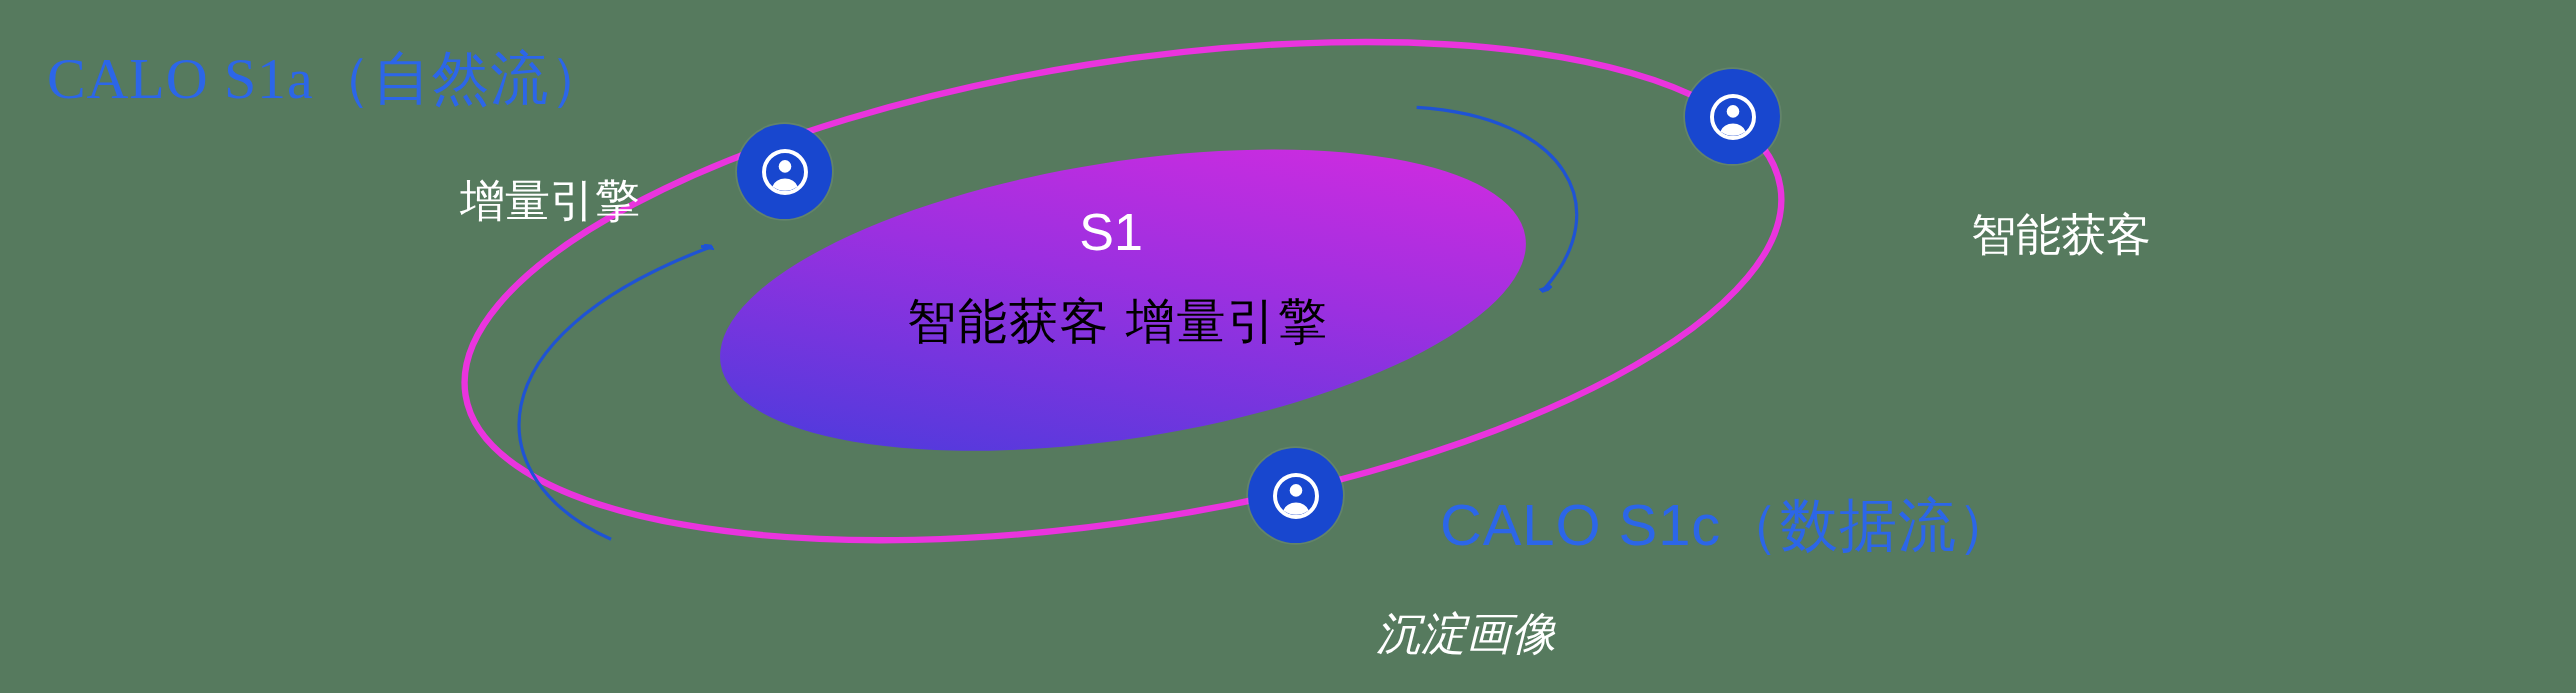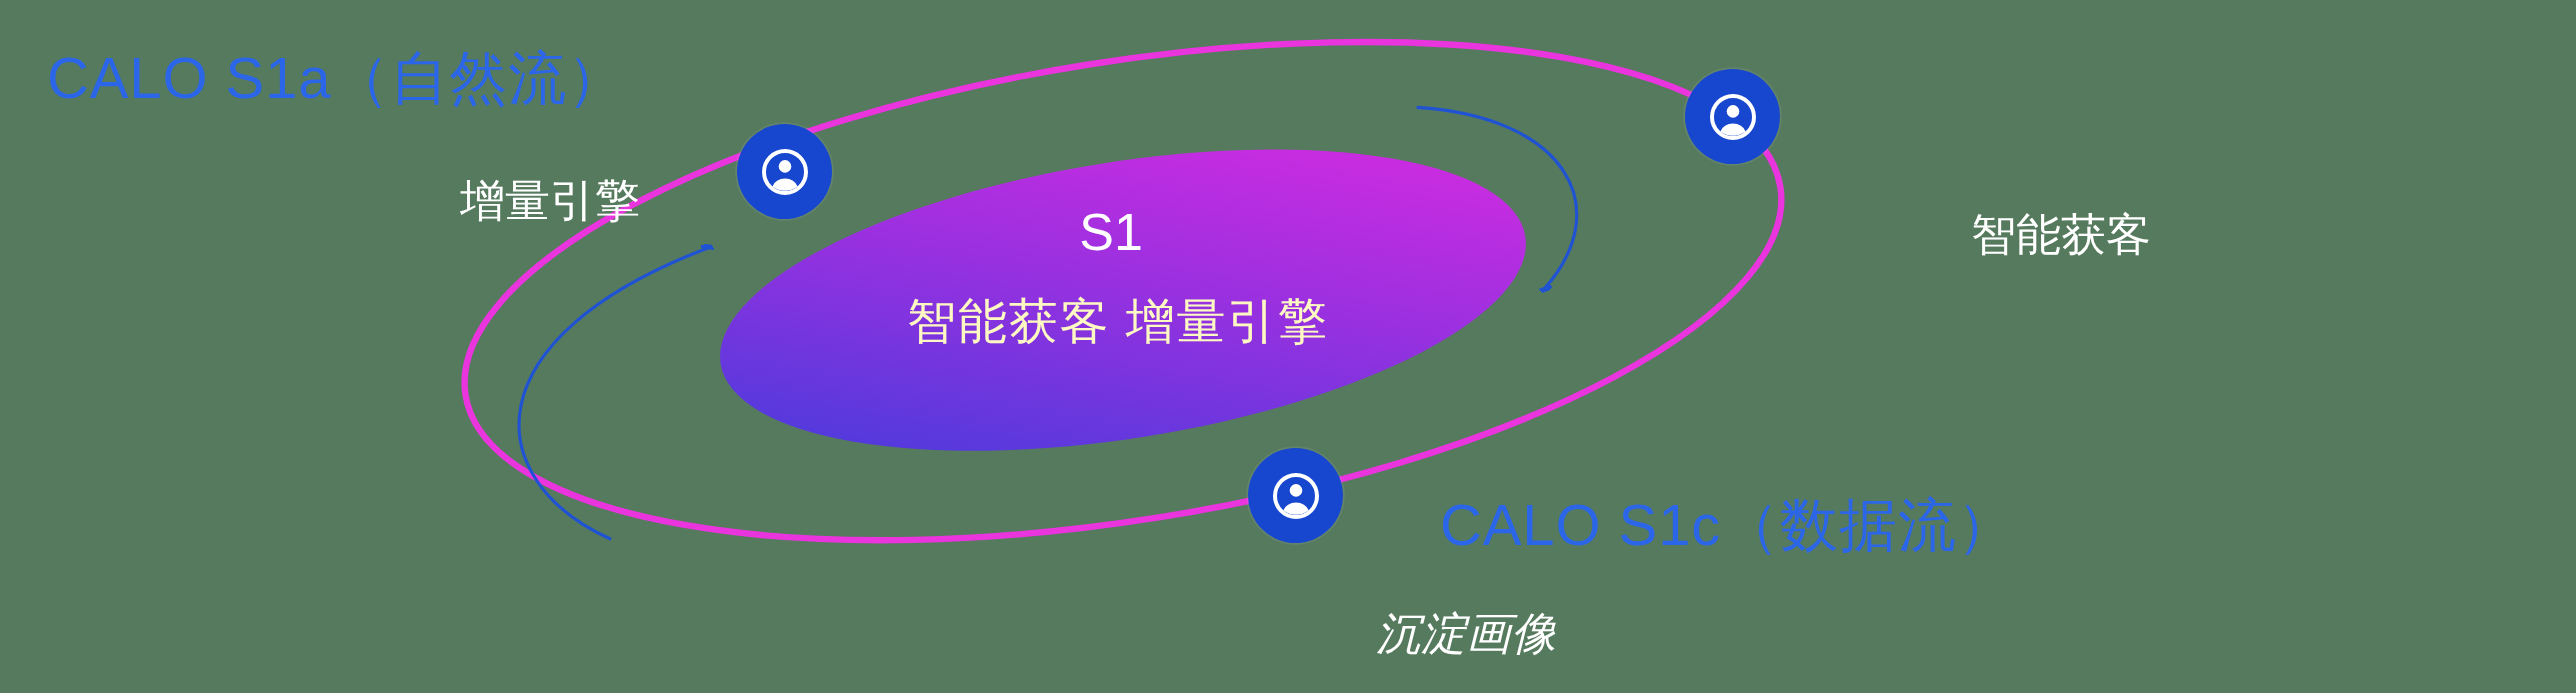--- a/index.html
+++ b/index.html
@@ -33,37 +33,37 @@
     transform:translateX(-50%);
     color:#ffffff;
     font-size:52px;
     font-weight:500;
     white-space:nowrap;
   }
   .core-subtitle{
     position:absolute;
     left:1118px;top:289px;
     transform:translateX(-50%);
-    color:#fef9c3;
+    color:#000000;
     font-size:49px;
     font-weight:400;
     letter-spacing:1.8px;
     white-space:nowrap;
   }
   .user-badge{
     position:absolute;
     width:95px;height:95px;
     border-radius:50%;
     background:#1847cf;
     display:flex;align-items:center;justify-content:center;
     box-shadow:0 0 0 1.8px rgba(255,255,255,0.08);
   }
   .user-badge svg{width:56px;height:56px;display:block;}
 
-  .label-s1a{left:47px;top:40px;}
+  .label-s1a{left:47px;top:40px;font-family:Liberation Serif, serif;}
   .sub-s1a{left:460px;top:171px;}
   .label-s1b{left:1833px;top:75px;}
   .sub-s1b{left:1971px;top:205px;}
   .label-s1c{left:1440px;top:487px;}
   .sub-s1c{left:1376px;top:604px;font-style:italic;}
 
   .badge-s1a{left:737px;top:124px;}
   .badge-s1b{left:1685px;top:69px;}
   .badge-s1c{left:1248px;top:448px;}
 </style>

